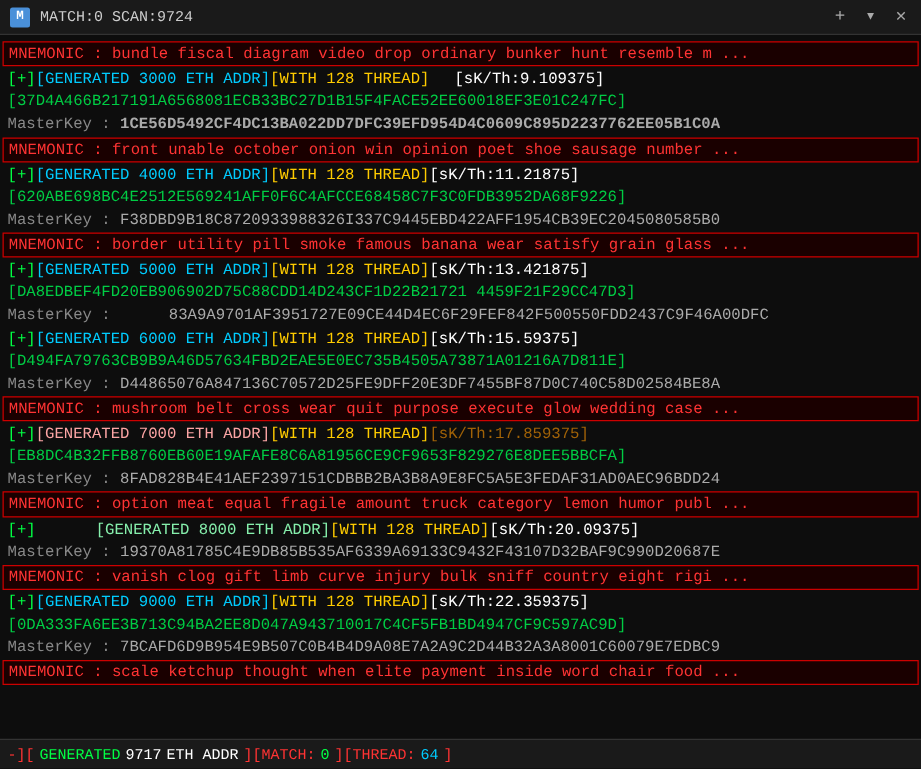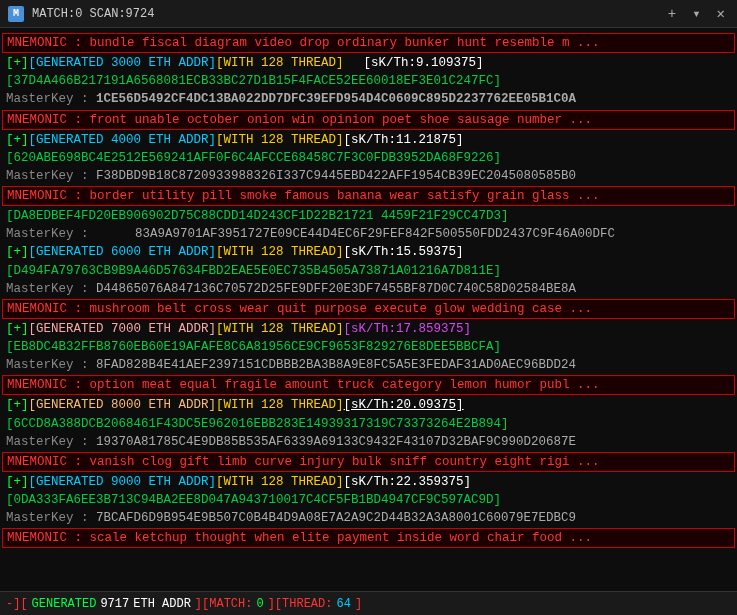--- a/index.html
+++ b/index.html
@@ -117,32 +117,32 @@
 <div class="main-content" id="main-content">
 <div class="line mnemonic-line">MNEMONIC : bundle fiscal diagram video drop ordinary bunker hunt resemble m ...</div>
     <div class="line generated-line"><span style="color: rgb(0, 255, 68);">[+]</span><span style="color: rgb(0, 204, 255);">[GENERATED 3000 ETH ADDR]</span><span style="color: rgb(255, 204, 0);">[WITH 128 THREAD]</span><span style="color: rgb(255, 255, 255); margin-left: 20px;">[sK/Th:9.109375]</span></div>
     <div class="line addr-line">[37D4A466B217191A6568081ECB33BC27D1B15F4FACE52EE60018EF3E01C247FC]</div>
     <div class="line masterkey-line"><span style="color: rgb(136, 136, 136);">MasterKey : </span><span style="color: rgb(170, 170, 170); font-weight: bold;">1CE56D5492CF4DC13BA022DD7DFC39EFD954D4C0609C895D2237762EE05B1C0A</span></div>
     <div class="line mnemonic-line">MNEMONIC : front unable october onion win opinion poet shoe sausage number ...</div>
     <div class="line generated-line"><span style="color: rgb(0, 255, 68);">[+]</span><span style="color: rgb(0, 204, 255);">[GENERATED 4000 ETH ADDR]</span><span style="color: rgb(255, 204, 0);">[WITH 128 THREAD]</span><span style="color: rgb(255, 255, 255);">[sK/Th:11.21875]</span></div>
     <div class="line addr-line">[620ABE698BC4E2512E569241AFF0F6C4AFCCE68458C7F3C0FDB3952DA68F9226]</div>
     <div class="line masterkey-line"><span style="color: rgb(136, 136, 136);">MasterKey : </span><span style="color: rgb(170, 170, 170);">F38DBD9B18C8720933988326I337C9445EBD422AFF1954CB39EC2045080585B0</span></div>
     <div class="line mnemonic-line">MNEMONIC : border utility pill smoke famous banana wear satisfy grain glass ...</div>
+    <div class="line generated-line"><span style="color: rgb(0, 255, 68);">[+]</span><span style="color: rgb(0, 204, 255);">[GENERATED 5000 ETH ADDR]</span><span style="color: rgb(255, 204, 0);">[WITH 128 THREAD]</span><span style="color: rgb(255, 255, 255);">[sK/Th:13.421875]</span></div>
     <div class="line addr-line">[DA8EDBEF4FD20EB906902D75C88CDD14D243CF1D22B21721 4459F21F29CC47D3]</div>
     <div class="line masterkey-line"><span style="color: rgb(136, 136, 136);">MasterKey : </span><span style="color: rgb(170, 170, 170); margin-left: 39px;">83A9A9701AF3951727E09CE44D4EC6F29FEF842F500550FDD2437C9F46A00DFC</span></div>
     <div class="line generated-line"><span style="color: rgb(0, 255, 68);">[+]</span><span style="color: rgb(0, 204, 255);">[GENERATED 6000 ETH ADDR]</span><span style="color: rgb(255, 204, 0);">[WITH 128 THREAD]</span><span style="color: rgb(255, 255, 255);">[sK/Th:15.59375]</span></div>
     <div class="line addr-line">[D494FA79763CB9B9A46D57634FBD2EAE5E0EC735B4505A73871A01216A7D811E]</div>
     <div class="line masterkey-line"><span style="color: rgb(136, 136, 136);">MasterKey : </span><span style="color: rgb(170, 170, 170);">D44865076A847136C70572D25FE9DFF20E3DF7455BF87D0C740C58D02584BE8A</span></div>
     <div class="line mnemonic-line">MNEMONIC : mushroom belt cross wear quit purpose execute glow wedding case ...</div>
-    <div class="line generated-line"><span style="color: rgb(0, 255, 68);">[+]</span><span style="color: #fca5a5;">[GENERATED 7000 ETH ADDR]</span><span style="color: rgb(255, 204, 0);">[WITH 128 THREAD]</span><span style="color: #d946ef;">[sK/Th:17.859375]</span></div>
+    <div class="line generated-line"><span style="color: rgb(0, 255, 68);">[+]</span><span style="color: #fca5a5;">[GENERATED 7000 ETH ADDR]</span><span style="color: rgb(255, 204, 0);">[WITH 128 THREAD]</span><span style="color: #a16207;">[sK/Th:17.859375]</span></div>
     <div class="line addr-line">[EB8DC4B32FFB8760EB60E19AFAFE8C6A81956CE9CF9653F829276E8DEE5BBCFA]</div>
     <div class="line masterkey-line"><span style="color: rgb(136, 136, 136);">MasterKey : </span><span style="color: rgb(170, 170, 170);">8FAD828B4E41AEF2397151CDBBB2BA3B8A9E8FC5A5E3FEDAF31AD0AEC96BDD24</span></div>
     <div class="line mnemonic-line">MNEMONIC : option meat equal fragile amount truck category lemon humor publ ...</div>
-    <div class="line generated-line"><span style="color: rgb(0, 255, 68);">[+]</span><span style="color: #fdba74;">[GENERATED 8000 ETH ADDR]</span><span style="color: rgb(255, 204, 0);">[WITH 128 THREAD]</span><span style="color: rgb(255, 255, 255); text-decoration: underline;">[sK/Th:20.09375]</span></div>
-    <div class="line addr-line">[6CCD8A388DCB2068461F43DC5E962016EBB283E14939317319C73373264E2B894]</div>
+    <div class="line generated-line"><span style="color: rgb(0, 255, 68);">[+]</span><span style="color: #86efac; margin-left: 48px;">[GENERATED 8000 ETH ADDR]</span><span style="color: rgb(255, 204, 0);">[WITH 128 THREAD]</span><span style="color: rgb(255, 255, 255);">[sK/Th:20.09375]</span></div>
     <div class="line masterkey-line"><span style="color: rgb(136, 136, 136);">MasterKey : </span><span style="color: rgb(170, 170, 170);">19370A81785C4E9DB85B535AF6339A69133C9432F43107D32BAF9C990D20687E</span></div>
     <div class="line mnemonic-line">MNEMONIC : vanish clog gift limb curve injury bulk sniff country eight rigi ...</div>
     <div class="line generated-line"><span style="color: rgb(0, 255, 68);">[+]</span><span style="color: rgb(0, 204, 255);">[GENERATED 9000 ETH ADDR]</span><span style="color: rgb(255, 204, 0);">[WITH 128 THREAD]</span><span style="color: rgb(255, 255, 255);">[sK/Th:22.359375]</span></div>
     <div class="line addr-line">[0DA333FA6EE3B713C94BA2EE8D047A943710017C4CF5FB1BD4947CF9C597AC9D]</div>
     <div class="line masterkey-line"><span style="color: rgb(136, 136, 136);">MasterKey : </span><span style="color: rgb(170, 170, 170);">7BCAFD6D9B954E9B507C0B4B4D9A08E7A2A9C2D44B32A3A8001C60079E7EDBC9</span></div>
     <div class="line mnemonic-line">MNEMONIC : scale ketchup thought when elite payment inside word chair food ...</div>
   </div>
 
 <div class="status-bar">
   <span class="bracket-red">-][</span>

